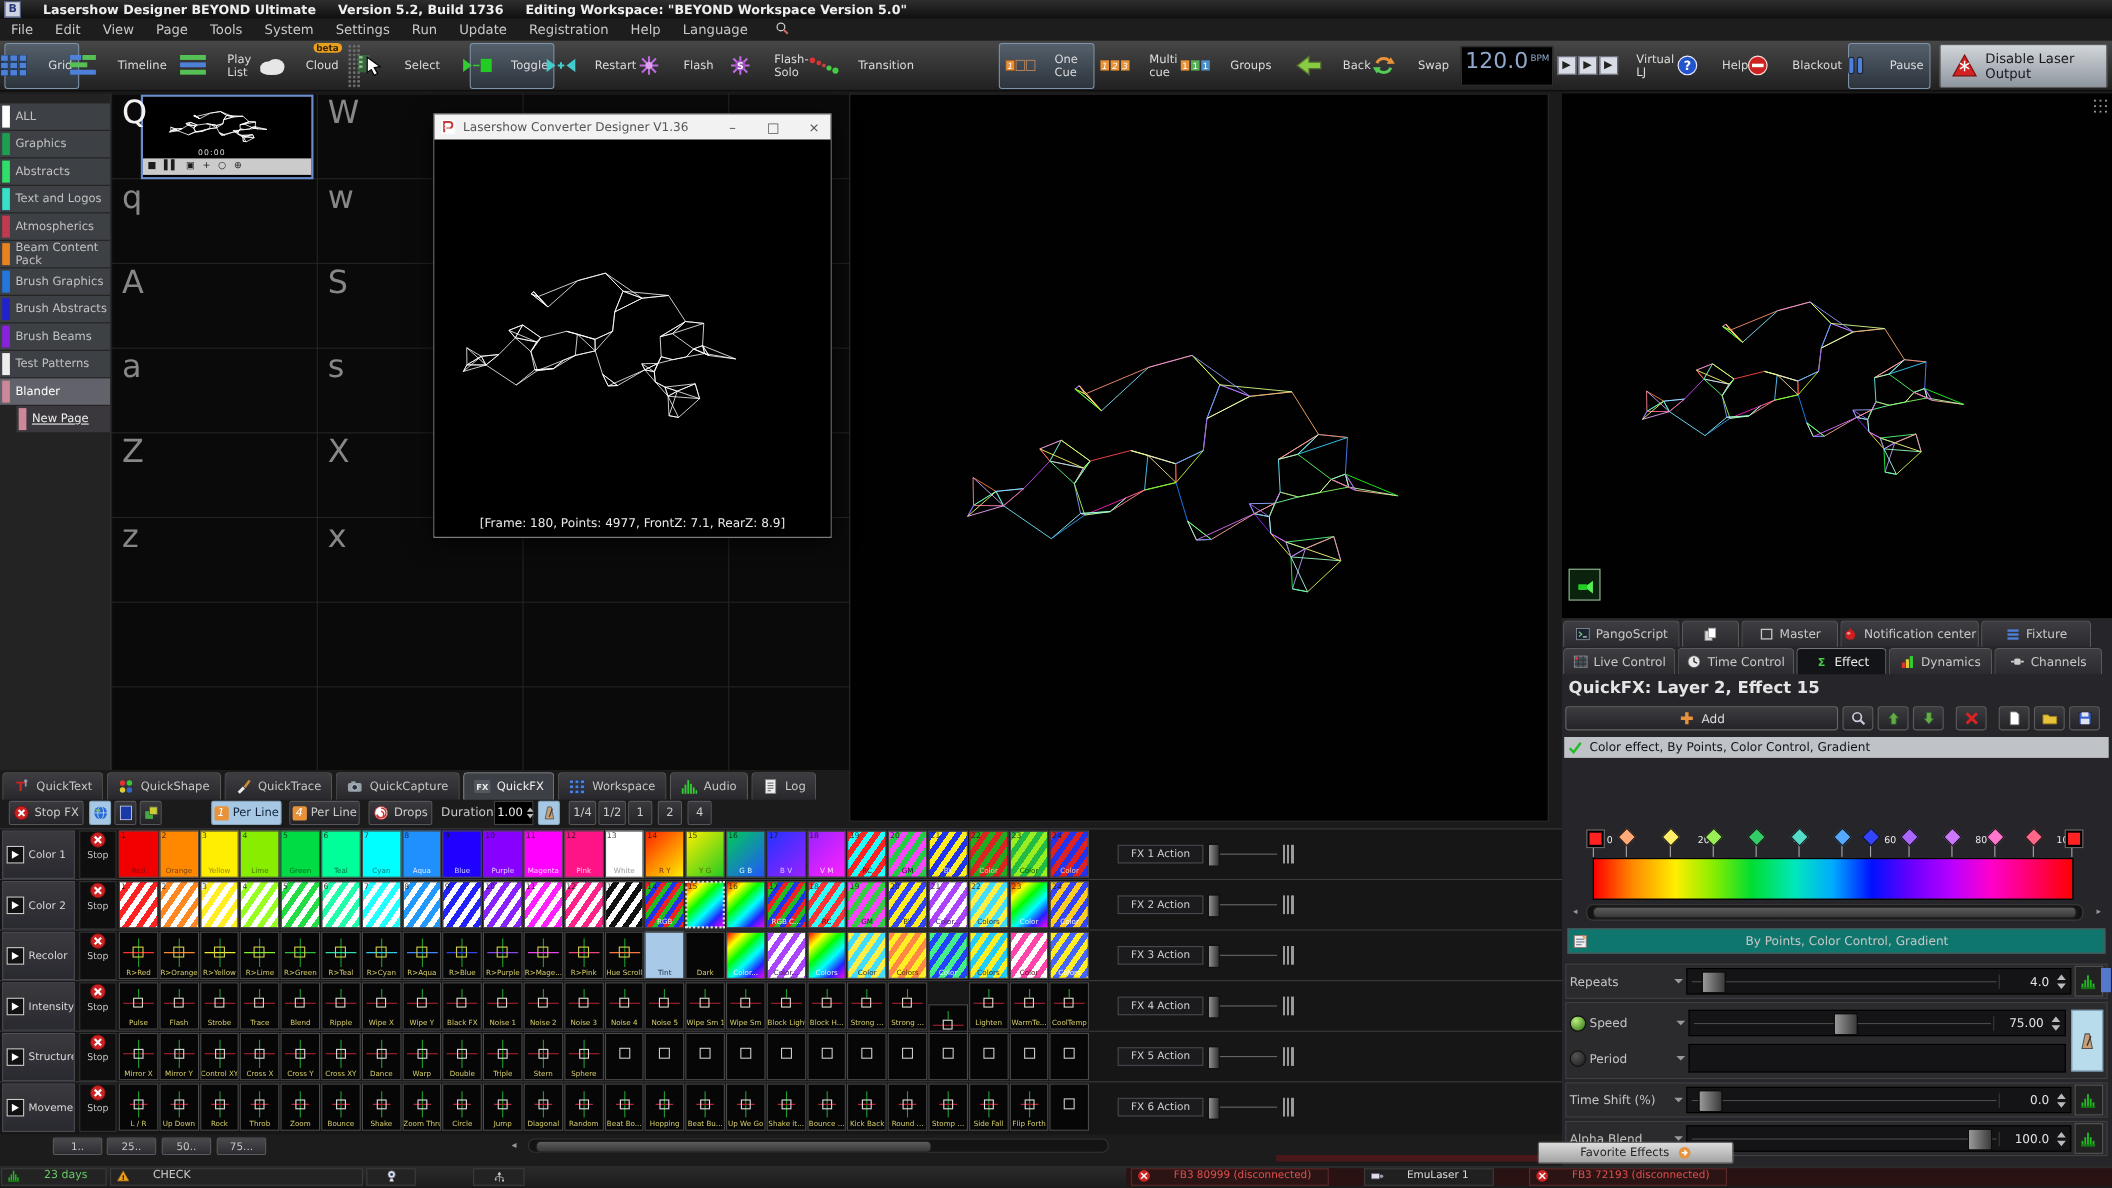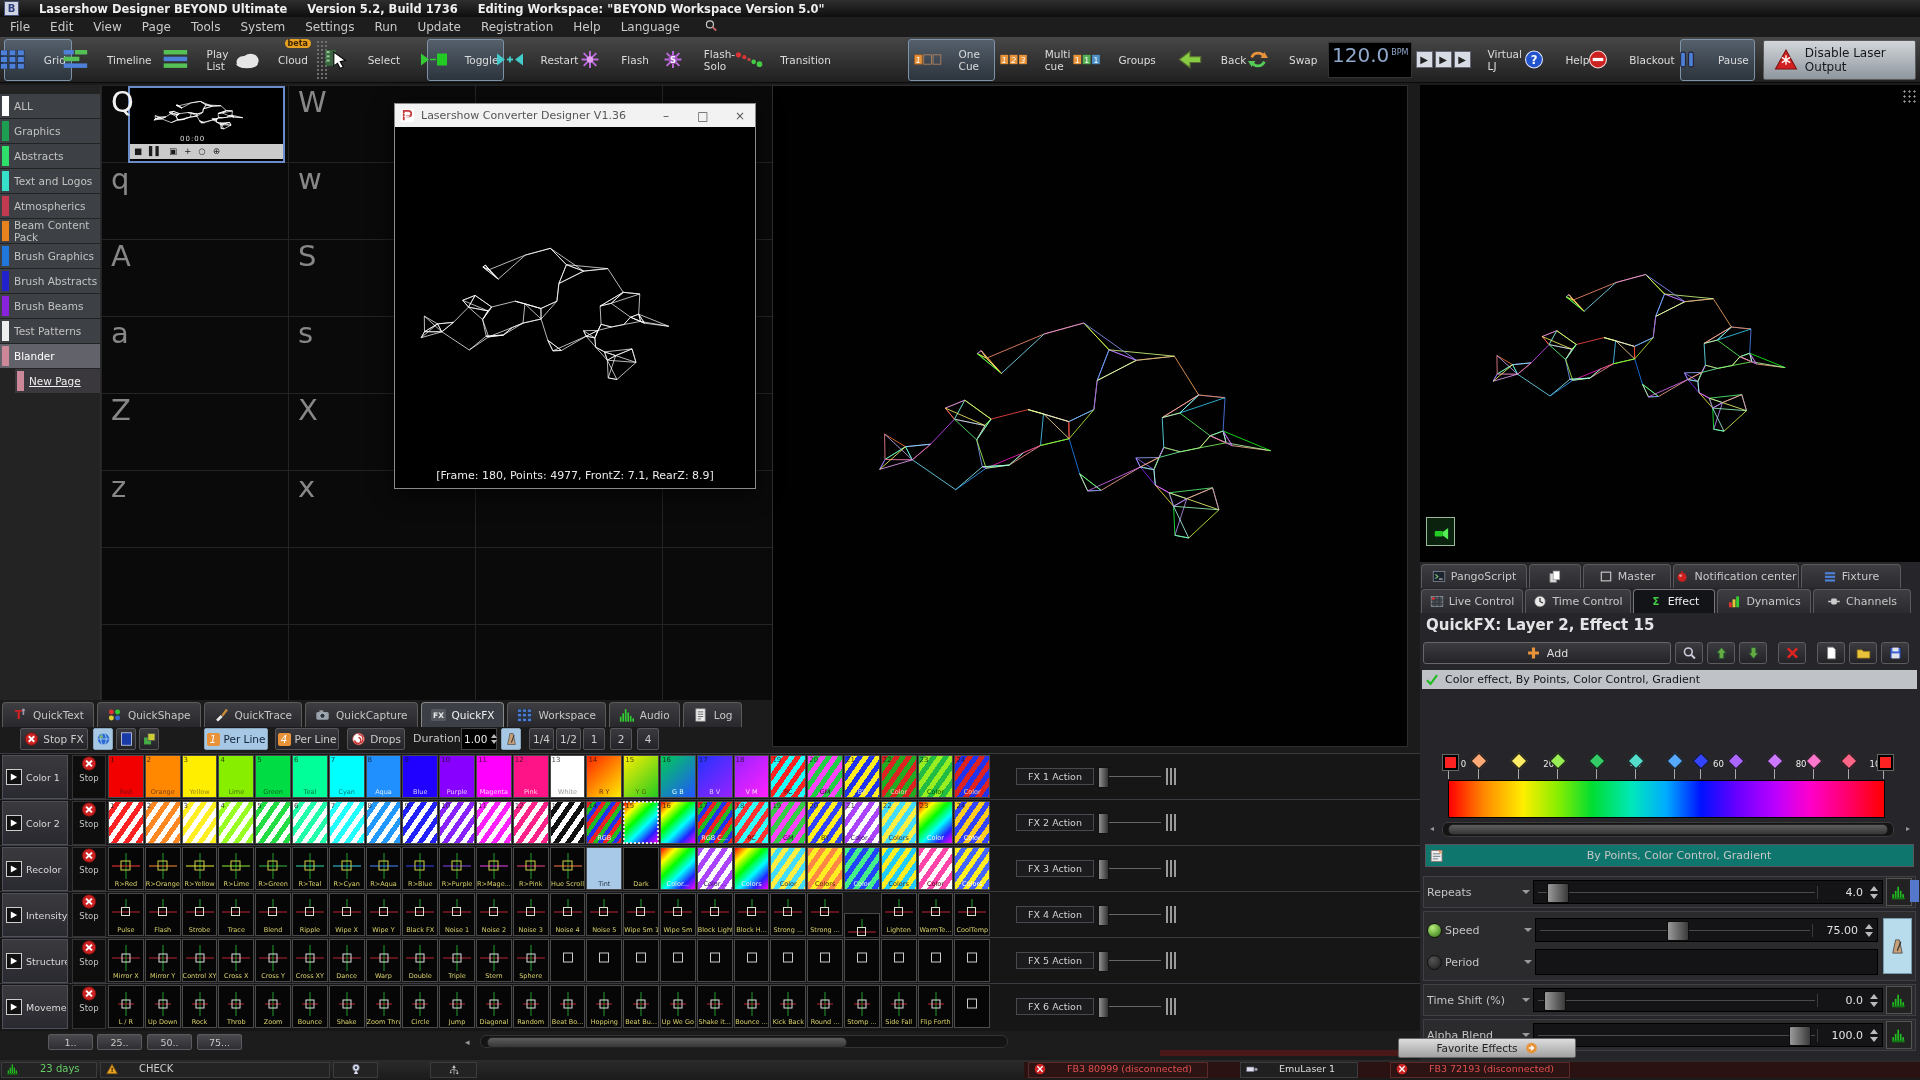--- a/index.html
+++ b/index.html
@@ -122,21 +122,21 @@
   .bluethumb{position:absolute;right:1px;top:318px;width:9px;height:22px;background:#5578cc}
   .fav{position:absolute;left:1398px;top:1038px;width:176px;height:18px;z-index:40;background:linear-gradient(#dcdcdc,#a2a2a2);
        border:1px solid #666;border-radius:2px;display:flex;align-items:center;justify-content:center;gap:7px;font-size:10.5px;color:#222}
   .fav .ic{width:13px;height:12px}
   
   .fxtabs{position:absolute;left:2px;top:702px;height:25px;display:flex;gap:3px;z-index:5}
   .ftab{background:linear-gradient(#3e3e42,#28282c);border:1px solid #5a5a5a;border-bottom:none;border-radius:4px 4px 0 0;
         display:flex;align-items:center;gap:6px;font-size:10.5px;color:#c6c6c6;padding:0 9px}
   .ftab .ic{width:15px;height:14px}
   .ftab.active{background:#3c4046;color:#f0f0f0;border-color:#888}
-  .fxctrl{position:absolute;left:17px;top:728px;width:760px;height:24px;z-index:5}
+  .fxctrl{position:absolute;left:5px;top:728px;width:760px;height:24px;z-index:5}
   .fbtn{position:absolute;top:0;height:22px;background:linear-gradient(#3a3a3e,#242428);border:1px solid #55555a;border-radius:2px;
         display:flex;align-items:center;justify-content:center;gap:4px;font-size:10.5px;color:#ccc;box-sizing:border-box}
   .fbtn .ic{width:15px;height:14px}
   .icb{width:20px}
   .fbtn.act{background:#a6c8e4;border-color:#89a6bd;color:#14243c}
   .numbox{width:13px;height:13px;background:#e8923a;color:#fff;font-size:10px;font-style:italic;display:flex;align-items:center;justify-content:center;border-radius:2px;flex:none}
   .durlab{position:absolute;top:4px;font-size:11px;color:#c8c8c8}
   .durbox{position:absolute;top:0;width:36px;height:22px;background:#000;border:1px solid #444;display:flex;align-items:center;
           justify-content:space-between;padding:0 2px;box-sizing:border-box;font-size:10.5px;color:#eee}
   .durbox .spin{width:9px;gap:2px}

